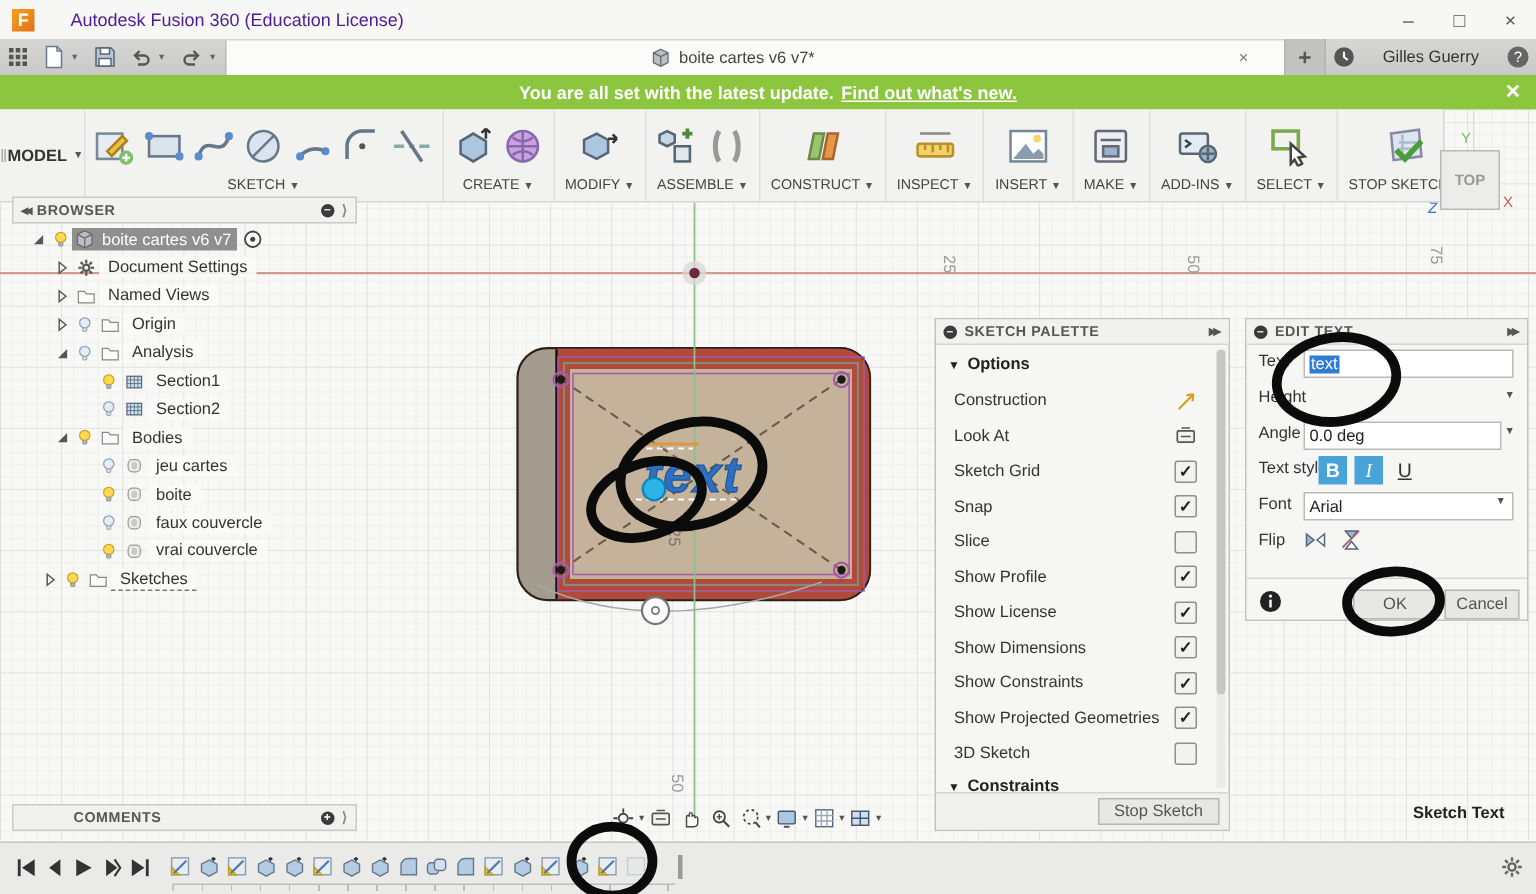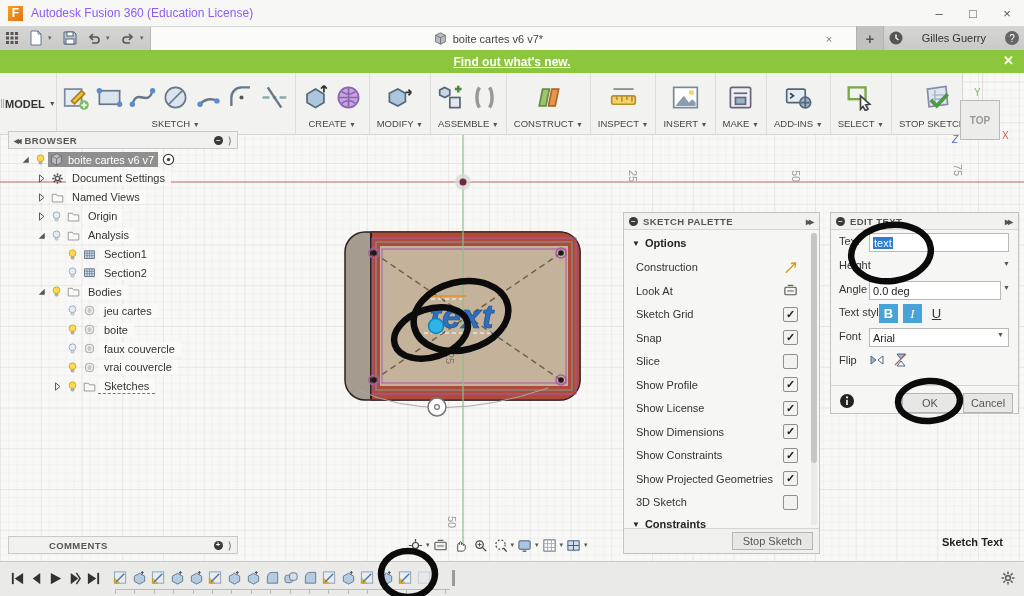--- a/index.html
+++ b/index.html
@@ -11,21 +11,21 @@
   .ic26{width:27px;height:27px;}
   .ic13{width:13px;height:13px;}
   .ic14{width:15px;height:15px;}
 
   
   #titlebar{top:0;left:0;width:1024px;height:26px;background:#f7f7f6;border-bottom:1px solid #e3e3e1;
             display:flex;align-items:center;}
   #fusion-logo{width:15px;height:15px;margin:0 8px 0 8px;background:linear-gradient(135deg,#f7a21b,#e2701d);
                color:#fff;font-weight:bold;font-size:12px;display:flex;align-items:center;justify-content:center;}
   .win-btn{width:34px;height:25px;display:flex;align-items:center;justify-content:center;color:#555;font-size:13px;}
-  #title-text{flex:1;color:#8b5cf6;font-size:12px;}
+  #title-text{flex:1;color:#4c1d95;font-size:12px;margin-left:16px;}
 
   
   #tabbar{top:26px;left:0;width:1024px;height:24px;background:linear-gradient(#d6d6d4,#c9c9c7);
           display:flex;align-items:stretch;}
   .qbar-ic{width:24px;display:flex;align-items:center;justify-content:center;}
   .qbar-caret{width:10px;display:flex;align-items:center;color:#666;font-size:7px;}
   #doc-tab{flex:1;background:#fbfbfa;border-left:1px solid #b8b8b6;display:flex;align-items:center;margin-top:1px;}
   #doc-tab .tab-title{flex:1;display:flex;align-items:center;justify-content:center;gap:6px;color:#444;font-size:11px;}
   #plus-tile{width:26px;background:#c2c2c0;border-left:1px solid #b2b2b0;border-right:1px solid #b2b2b0;
              display:flex;align-items:center;justify-content:center;color:#555;font-size:15px;font-weight:bold;}
@@ -259,20 +259,21 @@
         <span id="i-help">
           <svg class="ic" viewBox="0 0 16 16">
             <circle cx="8" cy="8" r="7" fill="#666"></circle>
             <text x="8" y="11.5" font-size="10" fill="#fff" text-anchor="middle" font-family="Liberation Sans,sans-serif">?</text>
           </svg>
         </span>
       </div>
   </div>
 
   <div id="notif" class="abs">
+    <span>You are all set with the latest update.</span>
     <a href="#">Find out what's new.</a>
     <span id="notif-close">✕</span>
   </div>
 
   <div id="toolbarstrip" class="abs">
     <div id="tb-handle">‖</div>
     <div id="model-block">
       <span>MODEL</span>
         <span class="caret">▼</span>
     </div>
@@ -674,21 +675,21 @@
             </svg>
           </span>
           <span class="tree-slot" style="width:18px">
             <svg class="ic13" viewBox="0 0 16 16">
               <rect x="3" y="3" width="10" height="10" rx="3.5" fill="#ececea" stroke="#999"></rect>
               <ellipse cx="8" cy="8" rx="2.4" ry="3.1" fill="#c9c9c7"></ellipse>
             </svg>
           </span>
           <span class="tree-label">vrai couvercle</span>
         </div>
-        <div class="tree-row" style="top: 246.8px; left: 42px;">
+        <div class="tree-row" style="top: 246.8px; left: 18px;">
           <span class="tree-slot" style="width:14px">
             <svg class="ic13" viewBox="0 0 16 16">
               <path d="M5.5 3.5 11 8l-5.5 4.5z" fill="none" stroke="#555" stroke-width="1.2"></path>
             </svg>
           </span>
           <span class="tree-slot" style="width:16px">
             <svg class="ic13" viewBox="0 0 16 16">
               <circle cx="8" cy="6.5" r="4.2" fill="#ffd84d" stroke="#c9a227"></circle>
               <rect x="6.3" y="10.5" width="3.4" height="3" rx="1" fill="#b9b9b7" stroke="#999"></rect>
             </svg>

